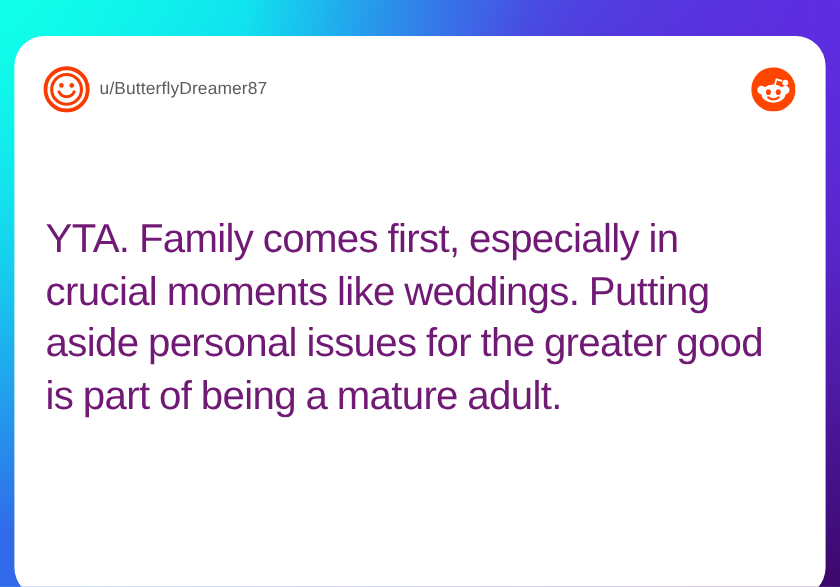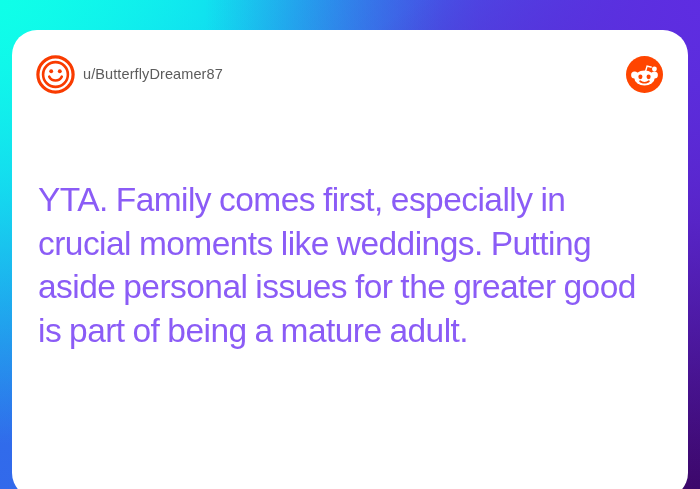--- a/index.html
+++ b/index.html
@@ -89,21 +89,21 @@
   
   #post-body {
     position: absolute;
     left: 26px;
     top: 148px;
     width: 624px;
     font-family: "Liberation Sans", sans-serif;
     font-size: 33.5px;
     line-height: 43.5px;
     font-weight: 400;
-    color: #8b5cf6;
+    color: #701a75;
     letter-spacing: -0.55px;
     word-spacing: -0.8px;
     white-space: pre-wrap;
   }
 </style>
 </head>
 <body>
 
 <div id="gradient-backdrop">
 

